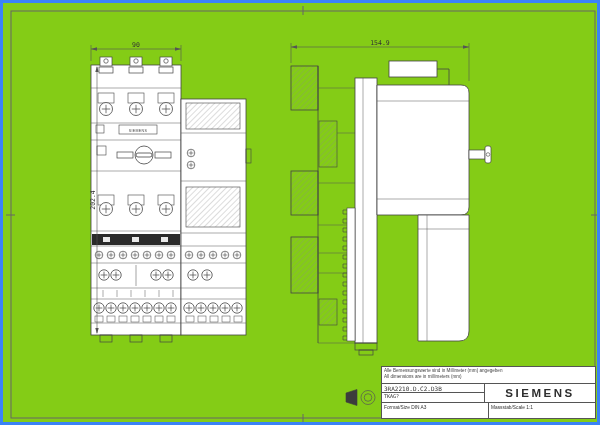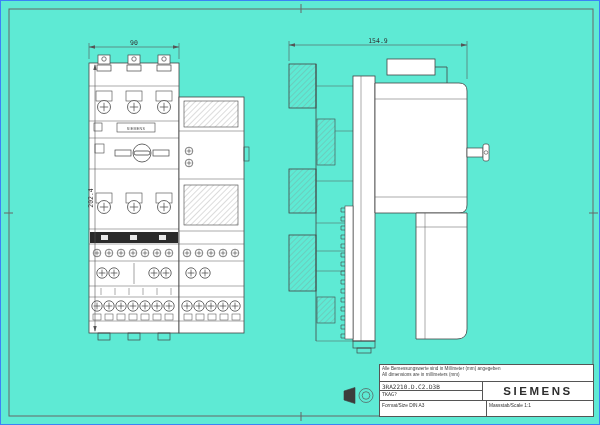--- a/index.html
+++ b/index.html
@@ -1,18 +1,18 @@
 <!DOCTYPE html>
 <html><head>
 <meta charset="utf-8">
 <style>
   html,body{margin:0;padding:0;background:#e8e8e8;}
   .page{
-    position:relative;width:600px;height:425px;background:#5eead4;
-    border:1px solid #3b82f6;box-sizing:border-box;overflow:hidden;
+    position:relative;width:600px;height:425px;background:#84cc16;
+    border:3px solid #3b82f6;box-sizing:border-box;overflow:hidden;
     font-family:"Liberation Sans",sans-serif;color:#333;
   }
   svg{position:absolute;left:0;top:0;}
   svg text{stroke:none;}
   .dim{font-family:"DejaVu Sans Mono",monospace;font-size:6.5px;fill:#333;}
   .microtext{font-family:"Liberation Sans",sans-serif;font-size:3.6px;fill:#444;letter-spacing:.3px;}
 
   
   .tb{
     position:absolute;left:378px;top:363px;width:215px;height:53px;

